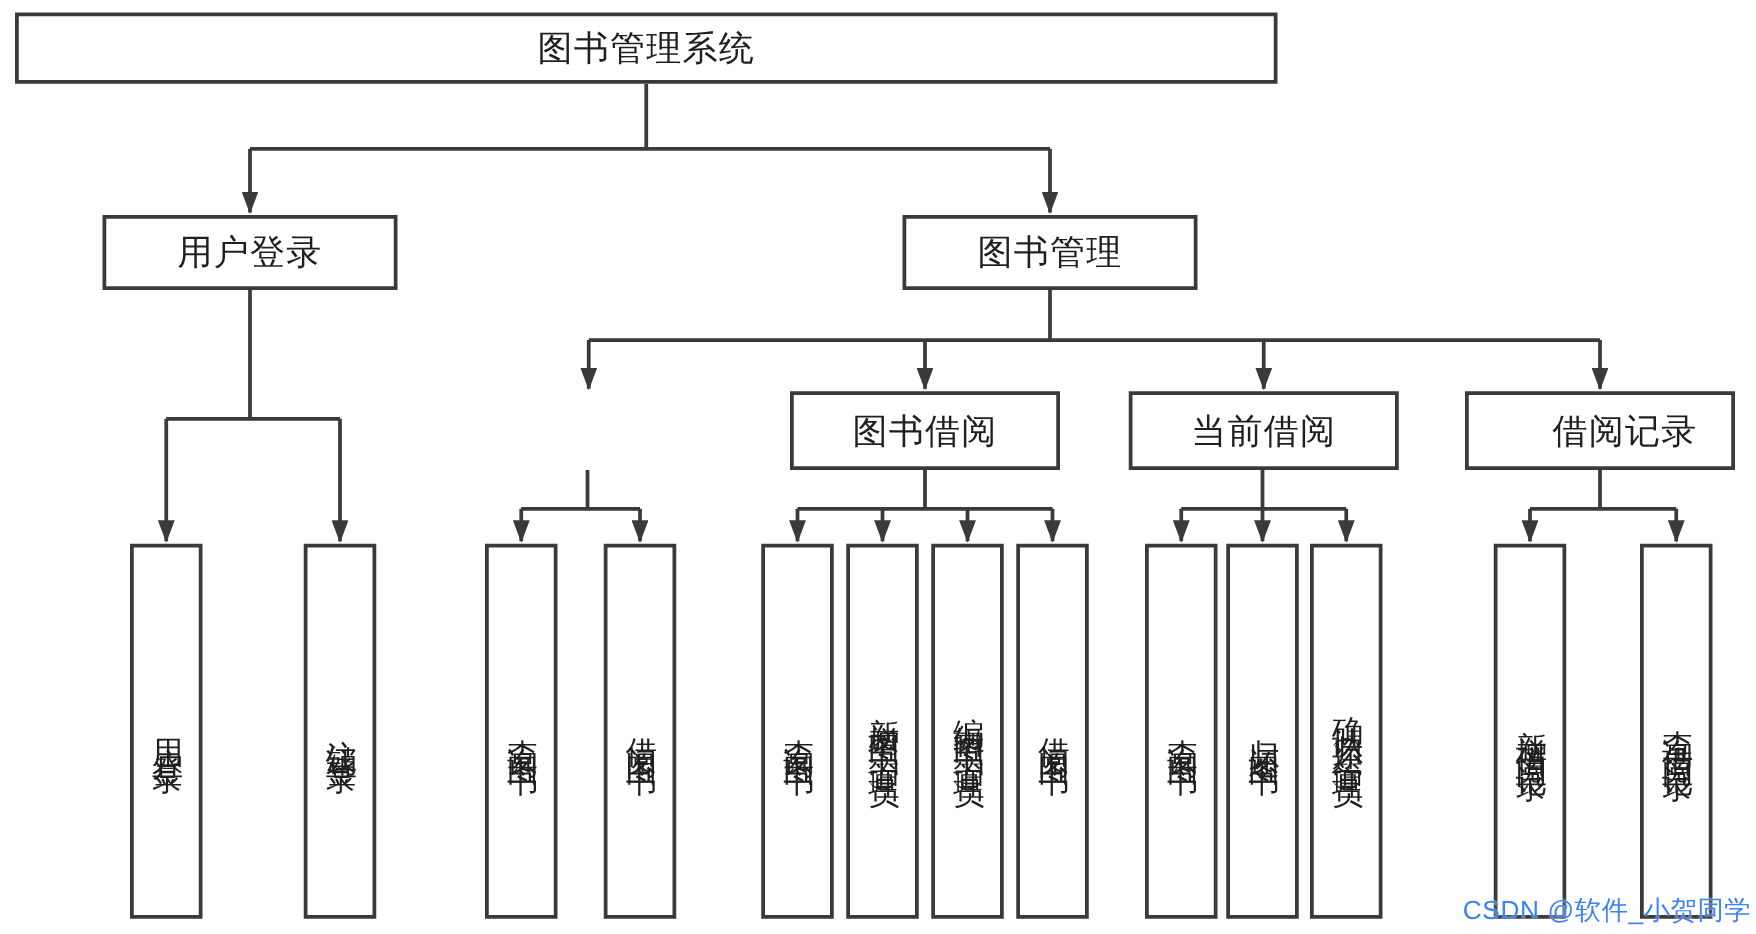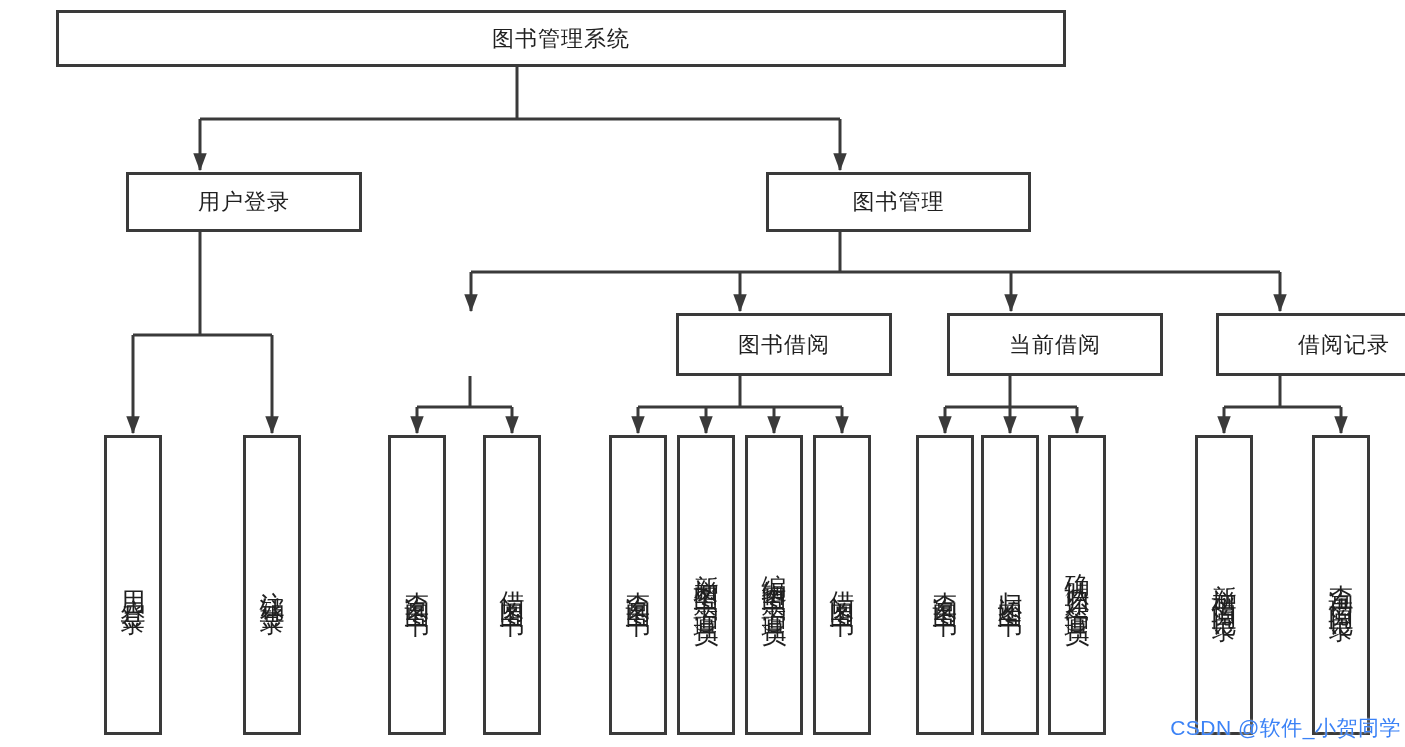--- a/index.html
+++ b/index.html
@@ -7,29 +7,29 @@
     position:relative;width:1405px;height:747px;background:#ffffff;
     font-family:"Liberation Sans","DejaVu Sans",sans-serif;overflow:hidden;
   }
   svg.wires{position:absolute;left:0;top:0;width:1405px;height:747px;}
   .wire{stroke:#3a3a3a;stroke-width:3;fill:none;}
   .box{
     position:absolute;box-sizing:border-box;background:#ffffff;
     border:3px solid #3a3a3a;display:flex;align-items:center;justify-content:center;
     color:#1f1f1f;text-align:center;
   }
-  .h{font-size:22px;letter-spacing:1px;white-space:nowrap;margin-left:44px;}
+  .h{font-size:28px;letter-spacing:1px;white-space:nowrap;}
   .v .vt{
     writing-mode:vertical-rl;text-orientation:mixed;
     font-size:25px;letter-spacing:7px;line-height:1;
   }
   
   #n-root{left:12px;top:10px;width:1010px;height:57px;}
   #n-ulogin{left:82px;top:172px;width:236px;height:60px;}
-  #n-bmgmt{left:722px;top:172px;width:265px;height:60px;}
+  #n-bmgmt{left:722px;top:172px;width:236px;height:60px;}
   #n-rec{left:363px;top:313px;width:215px;height:63px;}
   #n-bor{left:632px;top:313px;width:216px;height:63px;}
   #n-cur{left:903px;top:313px;width:216px;height:63px;}
   #n-his{left:1172px;top:313px;width:216px;height:63px;padding-left:40px;}
   #lf-ul{left:104px;top:435px;width:58px;height:300px;}
   #lf-lo{left:243px;top:435px;width:58px;height:300px;}
   #lf-a1{left:388px;top:435px;width:58px;height:300px;}
   #lf-a2{left:483px;top:435px;width:58px;height:300px;}
   #lf-b1{left:609px;top:435px;width:58px;height:300px;}
   #lf-b2{left:677px;top:435px;width:58px;height:300px;}

